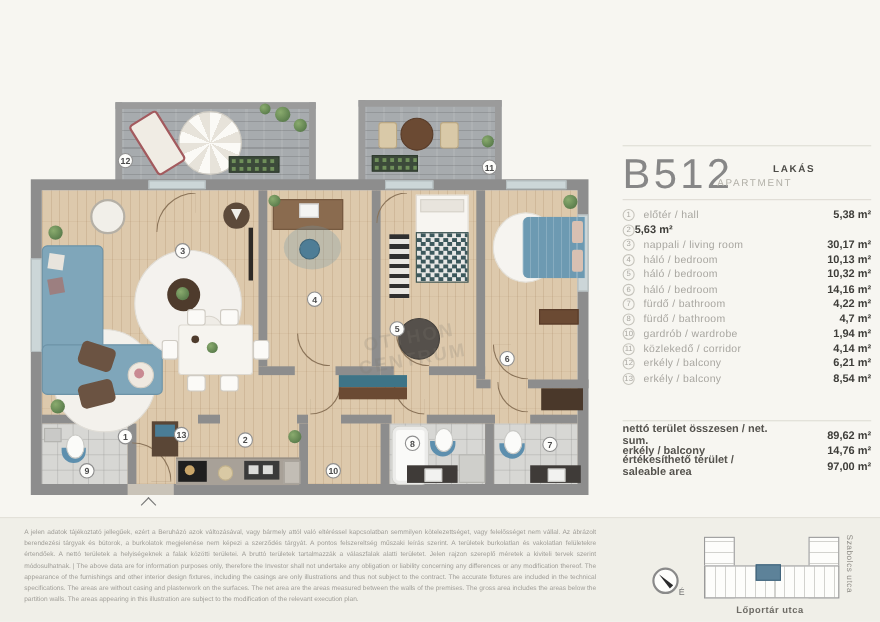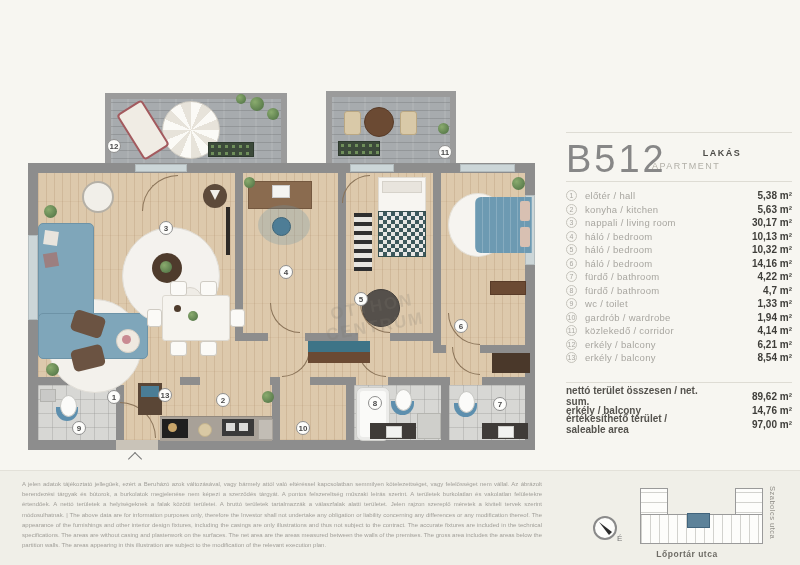--- a/index.html
+++ b/index.html
@@ -222,21 +222,20 @@
   <div class="abs rule" style="left:566px;top:181px;width:226px;"></div>
 
   <div class="abs" style="left:566px;top:189px;width:226px;">
       <div class="legend-row">
         <span class="circ">1</span>
         <span class="nm">előtér  /  hall</span>
         <span class="ar">5,38 m²</span>
       </div>
       <div class="legend-row">
         <span class="circ">2</span>
-        <span class="nm">konyha  /  kitchen</span>
         <span class="ar">5,63 m²</span>
       </div>
       <div class="legend-row">
         <span class="circ">3</span>
         <span class="nm">nappali  /  living room</span>
         <span class="ar">30,17 m²</span>
       </div>
       <div class="legend-row">
         <span class="circ">4</span>
         <span class="nm">háló  /  bedroom</span>
@@ -254,25 +253,20 @@
       </div>
       <div class="legend-row">
         <span class="circ">7</span>
         <span class="nm">fürdő  /  bathroom</span>
         <span class="ar">4,22 m²</span>
       </div>
       <div class="legend-row">
         <span class="circ">8</span>
         <span class="nm">fürdő  /  bathroom</span>
         <span class="ar">4,7 m²</span>
-      </div>
-      <div class="legend-row">
-        <span class="circ">9</span>
-        <span class="nm">wc  /  toilet</span>
-        <span class="ar">1,33 m²</span>
       </div>
       <div class="legend-row">
         <span class="circ">10</span>
         <span class="nm">gardrób  /  wardrobe</span>
         <span class="ar">1,94 m²</span>
       </div>
       <div class="legend-row">
         <span class="circ">11</span>
         <span class="nm">közlekedő  /  corridor</span>
         <span class="ar">4,14 m²</span>
@@ -318,16 +312,16 @@
         </svg>
     </div>
     <div class="abs" style="left:57px;top:62px;font-size:8px;color:#777;">É</div>
 
     <div class="site-bld" style="left:80px;top:16px;width:28px;height:56px;background-image:repeating-linear-gradient(0deg,#d2d2ce 0 1px,rgba(0,0,0,0) 1px 10px);"></div>
     <div class="site-bld" style="left:175px;top:16px;width:28px;height:56px;background-image:repeating-linear-gradient(0deg,#d2d2ce 0 1px,rgba(0,0,0,0) 1px 10px);"></div>
     <div class="site-bld" style="left:80px;top:42px;width:123px;height:30px;background-image:repeating-linear-gradient(90deg,#d2d2ce 0 1px,rgba(0,0,0,0) 1px 9px);"></div>
     <div class="abs" style="left:127px;top:41px;width:23px;height:15px;background:#5d8299;border:1px solid #41647c;box-sizing:border-box;"></div>
 
     <div class="abs" style="left:208px;top:14px;height:62px;writing-mode:vertical-rl;font-size:7.5px;letter-spacing:0.5px;color:#8f8d87;">Szabolcs utca</div>
-    <div class="abs" style="left:72px;top:77px;width:110px;text-align:center;font-size:8.5px;font-weight:bold;color:#6e6c66;letter-spacing:0.5px;">Lőportár utca</div>
+    <div class="abs" style="left:85px;top:77px;width:110px;text-align:center;font-size:8.5px;font-weight:bold;color:#6e6c66;letter-spacing:0.5px;">Lőportár utca</div>
   </div>
 
 </div>
 
 </body></html>

